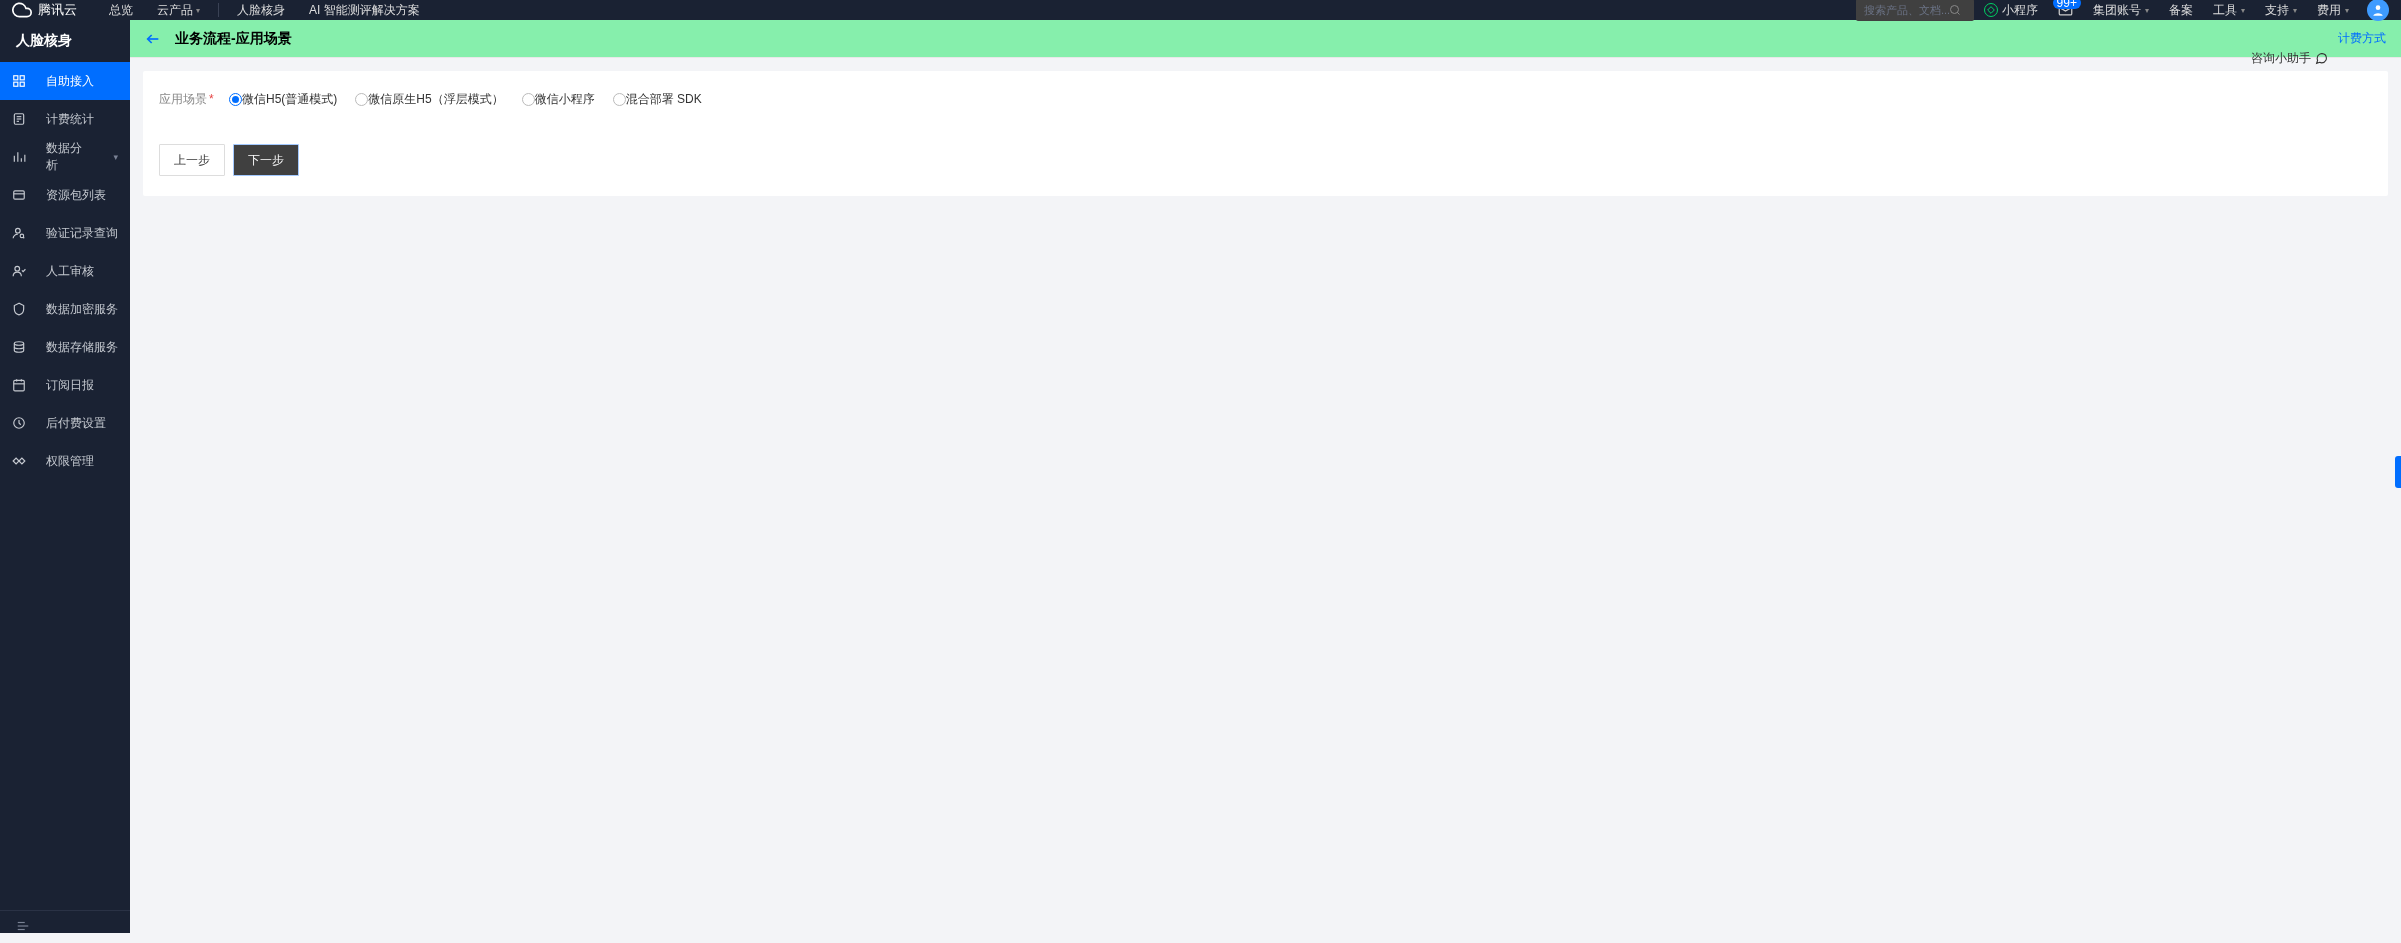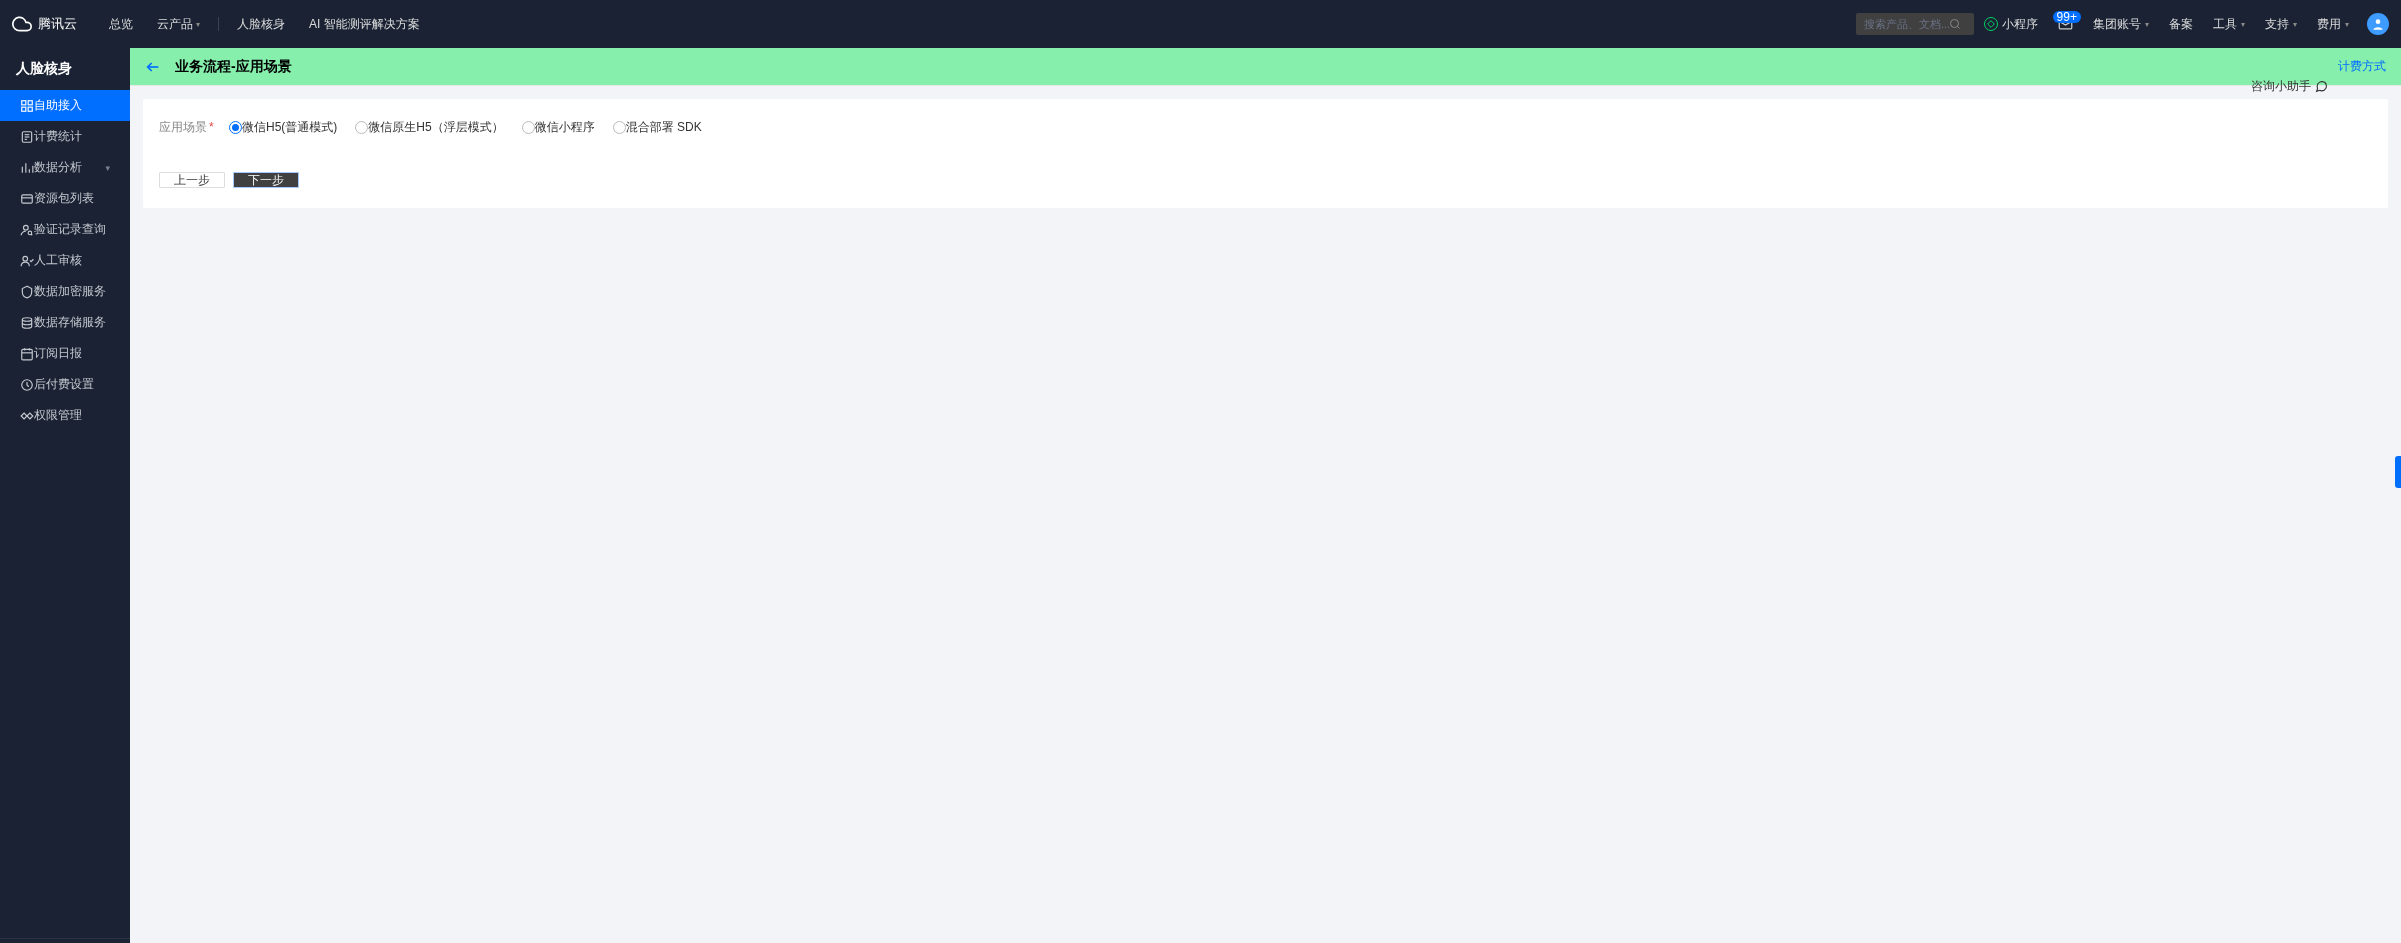--- a/index.html
+++ b/index.html
@@ -1,19 +1,19 @@
 <!DOCTYPE html>
 <html><head>
 <meta charset="utf-8">
 <style>
 * { margin: 0; padding: 0; box-sizing: border-box; }
 body { font-family: -apple-system, BlinkMacSystemFont, "PingFang SC", "Microsoft YaHei", sans-serif; font-size: 12px; color: #333; background: #f3f4f7; overflow: hidden; }
 
 
-.top-header { height: 48px; background: #1a2233; display: flex; align-items: center; color: #fff; padding: 0 12px; position: relative; }
+.top-header { height: 20px; background: #1a2233; display: flex; align-items: center; color: #fff; padding: 0 12px; position: relative; }
 .logo-section { display: flex; align-items: center; gap: 6px; }
 .cloud-logo { width: 20px; height: 20px; }
 .logo-text { font-size: 13px; font-weight: 500; }
 .nav-left { display: flex; align-items: center; margin-left: 20px; gap: 0; }
 .nav-item { color: #ddd; padding: 0 12px; font-size: 12px; cursor: pointer; display: flex; align-items: center; gap: 3px; height: 30px; }
 .nav-divider { width: 1px; height: 14px; background: #3a4255; margin: 0 6px; }
 .nav-right { margin-left: auto; display: flex; align-items: center; gap: 0; }
 .search-box { background: #404040; border-radius: 2px; display: flex; align-items: center; padding: 0 8px; height: 22px; width: 118px; }
 .search-input { background: transparent; border: none; color: #999; font-size: 11px; width: 85px; outline: none; }
 .search-input::placeholder { color: #6a7285; }
@@ -25,21 +25,21 @@
 .avatar { width: 22px; height: 22px; border-radius: 50%; background: #3e9bff; display: flex; align-items: center; justify-content: center; margin-left: 8px; }
 .caret { font-size: 8px; color: #888; }
 
 
 .main-wrap { display: flex; height: calc(100vh - 30px); }
 
 
 .sidebar { width: 130px; background: #1a2233; color: #fff; display: flex; flex-direction: column; }
 .sidebar-title { padding: 12px 16px; font-size: 14px; font-weight: 600; }
 .sidebar-menu { flex: 1; }
-.menu-item { display: flex; align-items: center; gap: 0; padding: 0 20px; height: 31px; color: #c5c9d0; cursor: pointer; font-size: 12px; position: relative; }
+.menu-item { display: flex; align-items: center; gap: 20px; padding: 0 12px; height: 38px; color: #c5c9d0; cursor: pointer; font-size: 12px; position: relative; }
 .menu-item.active { background: #006eff; color: #fff; }
 .menu-icon { width: 14px; height: 14px; flex-shrink: 0; display: inline-flex; align-items: center; justify-content: center; }
 .menu-chevron { margin-left: auto; font-size: 9px; color: #7a8295; }
 .sidebar-footer { padding: 8px 16px 0; border-top: 1px solid #2a3245; display:flex; }
 .collapse-icon { color: #7a8295; cursor: pointer; }
 
 
 .content { flex: 1; display: flex; flex-direction: column; background: #f3f4f7; overflow: hidden; }
 .content-header { height: 38px; display: flex; align-items: center; padding: 15px 15px; background: #86efac; border-bottom: 1px solid #e8e8e8; }
 .back-arrow { color: #006eff; cursor: pointer; margin-right: 14px; font-size: 16px; }
@@ -55,21 +55,21 @@
 .form-label { width: 70px; color: #888; flex-shrink: 0; }
 .required-star { color: #e54545; margin-left: 2px; }
 .radio-group { display: flex; gap: 18px; align-items: center; }
 .radio-item { display: flex; align-items: center; cursor: pointer; color: #333; }
 .radio-circle { width: 13px; height: 13px; border: 1px solid #bbb; border-radius: 50%; display: inline-flex; align-items: center; justify-content: center; }
 .radio-item.selected .radio-circle { border-color: #006eff; }
 .radio-dot { width: 7px; height: 7px; border-radius: 50%; background: #006eff; }
 .text-input { height: 22px; width: 162px; border: 1px solid #ddd; padding: 0 6px; font-size: 12px; outline: none; }
 
 .button-row { display: flex; gap: 8px; margin-top: 24px; padding-top: 12px; }
-.btn { height: 16px; padding: 0 14px; font-size: 12px; border-radius: 1px; cursor: pointer; display: inline-flex; align-items: center; justify-content: center; }
+.btn { height: 32px; padding: 0 14px; font-size: 12px; border-radius: 1px; cursor: pointer; display: inline-flex; align-items: center; justify-content: center; }
 .btn-default { background: #fff; border: 1px solid #ddd; color: #333; }
 .btn-primary-disabled { background: #404040; border: 1px solid #a3c9ff; color: #fff; cursor: not-allowed; }
 
 .side-tab { position: fixed; right: 0; top: 50%; transform: translateY(-50%); width: 6px; height: 32px; background: #006eff; border-radius: 3px 0 0 3px; }
 
 svg { display: block; }
 </style>
 </head>
 <body>
 

